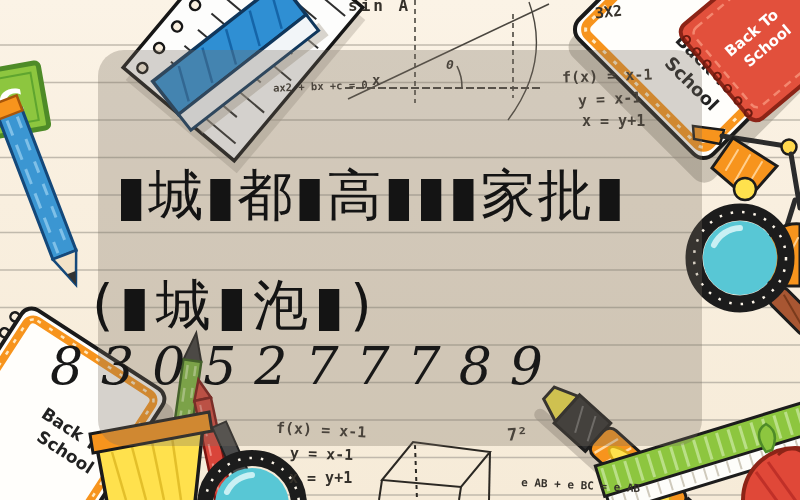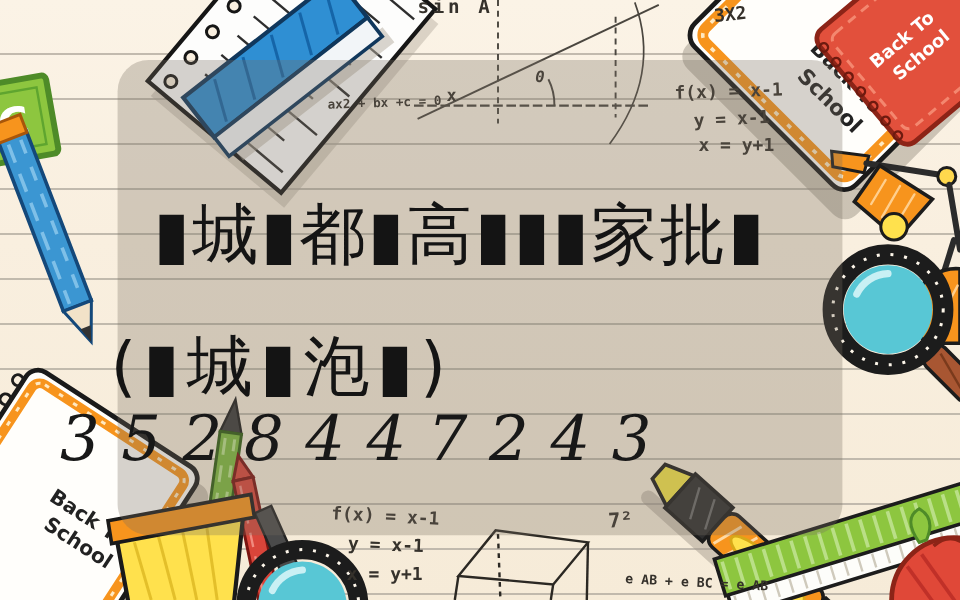--- a/index.html
+++ b/index.html
@@ -254,18 +254,18 @@
 
   <div class="u" style="left:276px;top:421px;font-size:15px;transform:rotate(3deg);">f(x) = x-1</div>
   <div class="u" style="left:290px;top:445px;font-size:15px;transform:rotate(2deg);">y = x-1</div>
   <div class="u" style="left:289px;top:469px;font-size:15px;">x = y+1</div>
 
   <div class="u" style="left:507px;top:424px;font-size:17px;transform:rotate(-4deg);">7²</div>
   <div class="u" style="left:521px;top:479px;font-size:11px;transform:rotate(3deg);">e AB + e BC = e AB</div>
 
   <div class="overlay"></div>
 
-  <div class="title-line" style="left:128px;top:168px;">▮城▮都▮高▮▮▮家批▮</div>
+  <div class="title-line" style="left:116px;top:168px;">▮城▮都▮高▮▮▮家批▮</div>
   <div class="title-line" style="left:92px;top:238px;letter-spacing:6px;margin-top:40px;">(▮城▮泡▮)</div>
 
-  <div class="phone">3528447243</div>
+  <div class="phone">8305277789</div>
 
 </div>
 
 </body></html>

